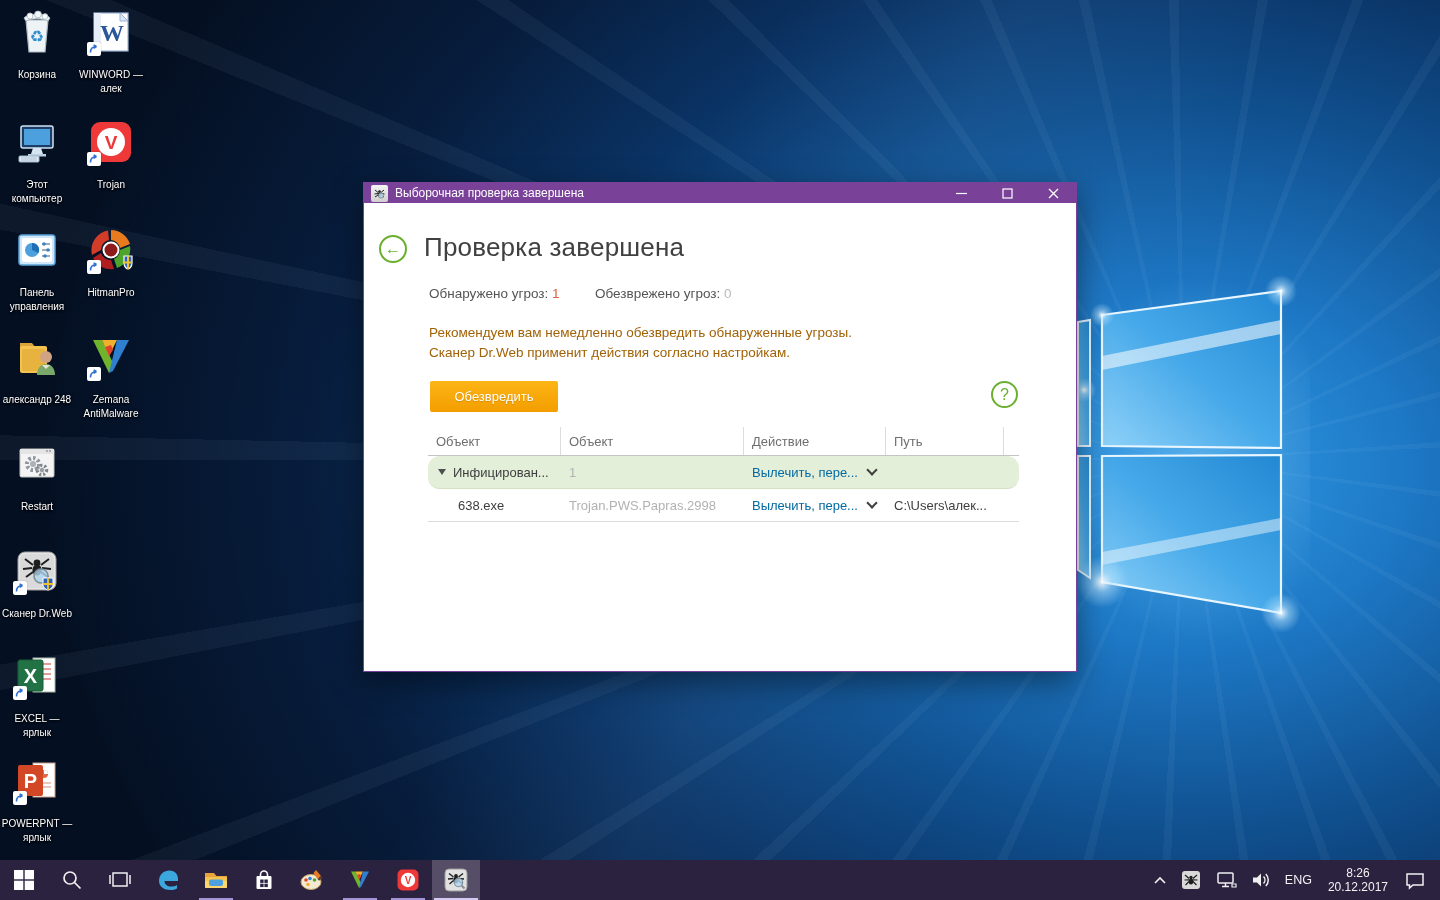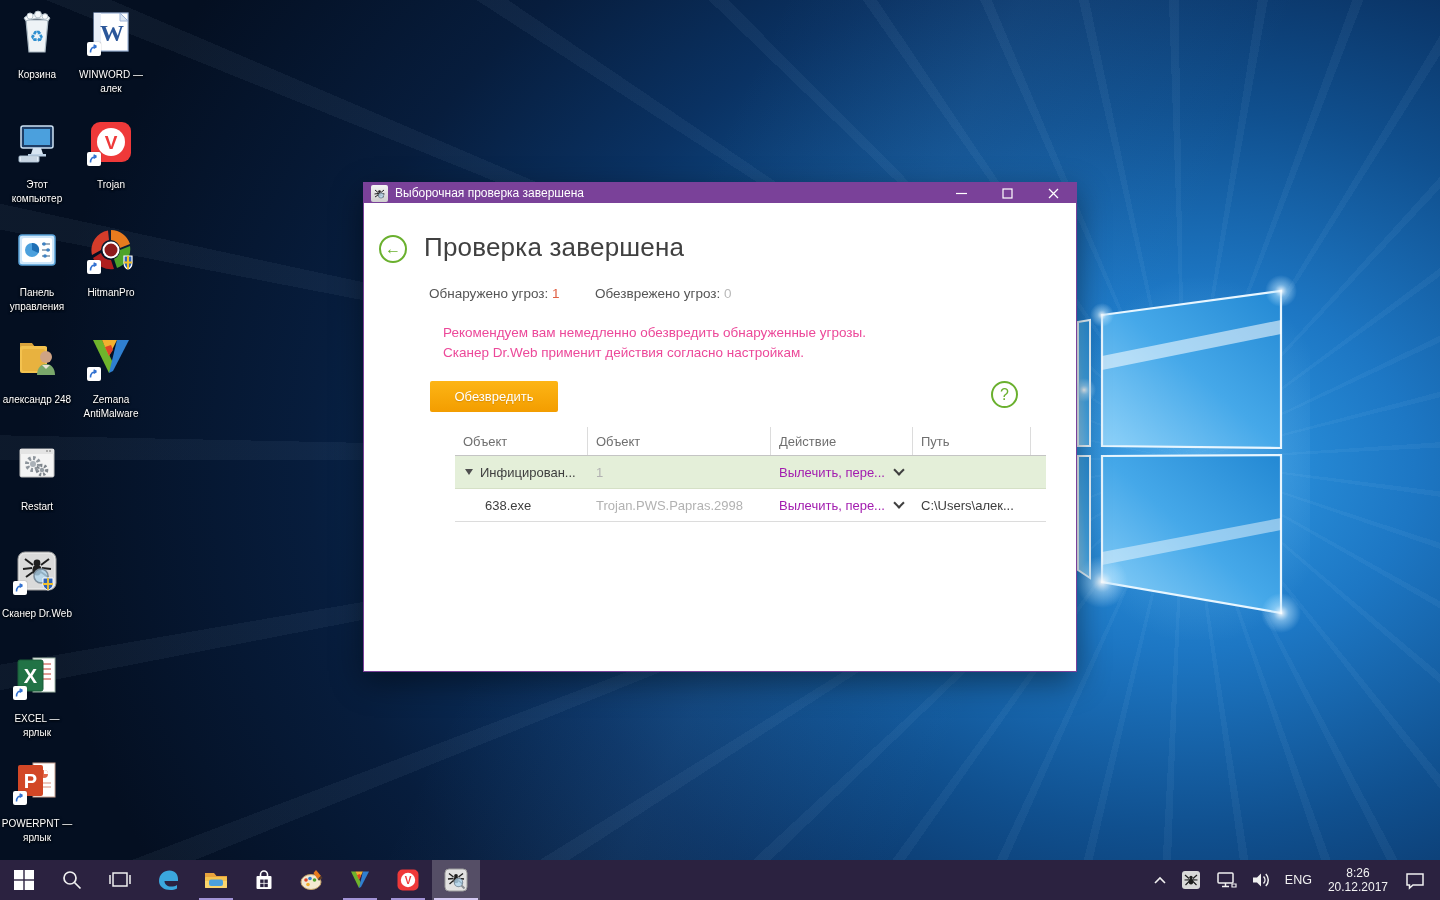--- a/index.html
+++ b/index.html
@@ -62,54 +62,54 @@
     font-size:16px; font-weight:bold; cursor:pointer;
   }
   .h1 {
     position:absolute; left:60px; top:21px; font-size:26px; font-weight:300; color:#404040;
     letter-spacing:.2px;
   }
   .stats { position:absolute; left:65px; top:75px; font-size:13.5px; color:#555; }
   .stats .val-red { color:#e06043; }
   .stats .val-gray { color:#b9b9b9; }
   .stats .sp { display:inline-block; width:28px; }
-  .msg { position:absolute; left:79px; top:112px; font-size:13.5px; line-height:19.5px; color:#ec4899; }
+  .msg { position:absolute; left:65px; top:112px; font-size:13.5px; line-height:19.5px; color:#a16207; }
 
   .cure-btn {
     position:absolute; left:66px; top:170px; width:128px; height:31px; border:none; border-radius:2px;
     background:linear-gradient(#fdb515,#f39d00); color:#fff; font-size:13px;
     font-family:"Liberation Sans",sans-serif; cursor:pointer;
     text-shadow:0 1px 1px rgba(160,100,0,.35);
   }
   .help-btn {
     position:absolute; left:627px; top:170px; width:27px; height:27px; border-radius:50%;
     border:2px solid #6ab02e; color:#6ab02e; font-size:16px; display:flex;
     align-items:center; justify-content:center; cursor:pointer;
   }
 
   
-  .tbl { position:absolute; left:64px; top:216px; width:591px; font-size:13px; color:#3e3e3e;margin-left:27px; }
+  .tbl { position:absolute; left:64px; top:216px; width:591px; font-size:13px; color:#3e3e3e; }
   .trow { display:flex; width:100%; }
   .thead { height:29px; border-bottom:1px solid #c4c4c4; color:#6f6f6f; }
   .thead .cell { border-right:1px solid #dcdcdc; display:flex; align-items:center; padding-left:8px; }
   .thead .cell:last-child { border-right:none; }
   .cell { overflow:hidden; white-space:nowrap; }
   .c-obj { width:133px; } .c-thr { width:183px; } .c-act { width:142px; } .c-path { width:118px; } .c-end { width:15px; }
-  .grow { height:33px; background:#e4efd9; border-bottom:1px solid #d5e0c6; align-items:center; cursor:pointer; }
+  .grow { height:33px; background:#e4efd9; border-bottom:1px solid #d5e0c6; align-items:center; cursor:pointer;border-radius:12px; }
   .drow { height:33px; background:#fff; border-bottom:1px solid #dcdcdc; align-items:center; cursor:pointer; }
   .trow .cell { display:flex; align-items:center; padding-left:8px; }
   .tri { width:0; height:0; border-left:4.5px solid transparent; border-right:4.5px solid transparent;
     border-top:6px solid #4f4f4f; margin:0 7px 0 2px; }
   .muted { color:#b2b2b2; }
   .indent { padding-left:30px !important; }
   .chev {
     width:8px; height:8px; border-right:2px solid #3f3f3f; border-bottom:2px solid #3f3f3f;
     transform:rotate(45deg); margin-left:auto; margin-right:10px; margin-top:-4px; cursor:pointer; flex:none;
   }
-  .act-text { color:#a21caf; }
+  .act-text { color:#0369a1; }
 
   
   .taskbar {
     position:absolute; left:0; bottom:0; width:1440px; height:40px; background:#2b2240;
     display:flex; align-items:stretch; z-index:50;
   }
   .tb-item {
     width:48px; display:flex; align-items:center; justify-content:center; position:relative; cursor:pointer;
   }
   .tb-item.active { background:rgba(255,255,255,.20); }

